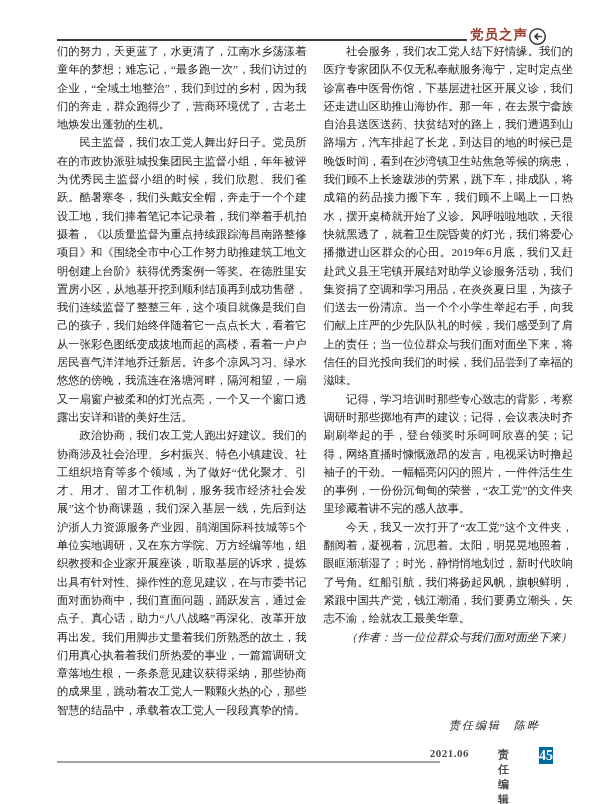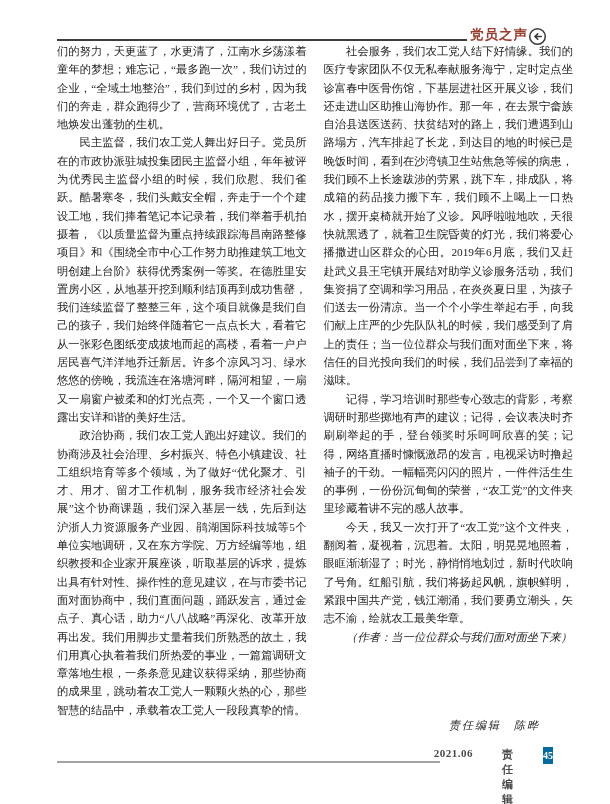--- a/index.html
+++ b/index.html
@@ -114,21 +114,21 @@
   .footer-issue { letter-spacing: 0.5px; }
   .footer-journal { letter-spacing: 1px; }
   .page-number-box {
     display: inline-flex;
     align-items: center;
     justify-content: center;
     width: 29px;
     height: 17px;
     background: #0369a1;
     color: #ffffff;
-    font-size: 10px;
+    font-size: 14px;
     font-weight: bold;
   }
 </style>
 </head>
 <body>
 
 <div class="page">
 
   <div class="header-line"></div>
   <div class="header-title">党员之声</div>

